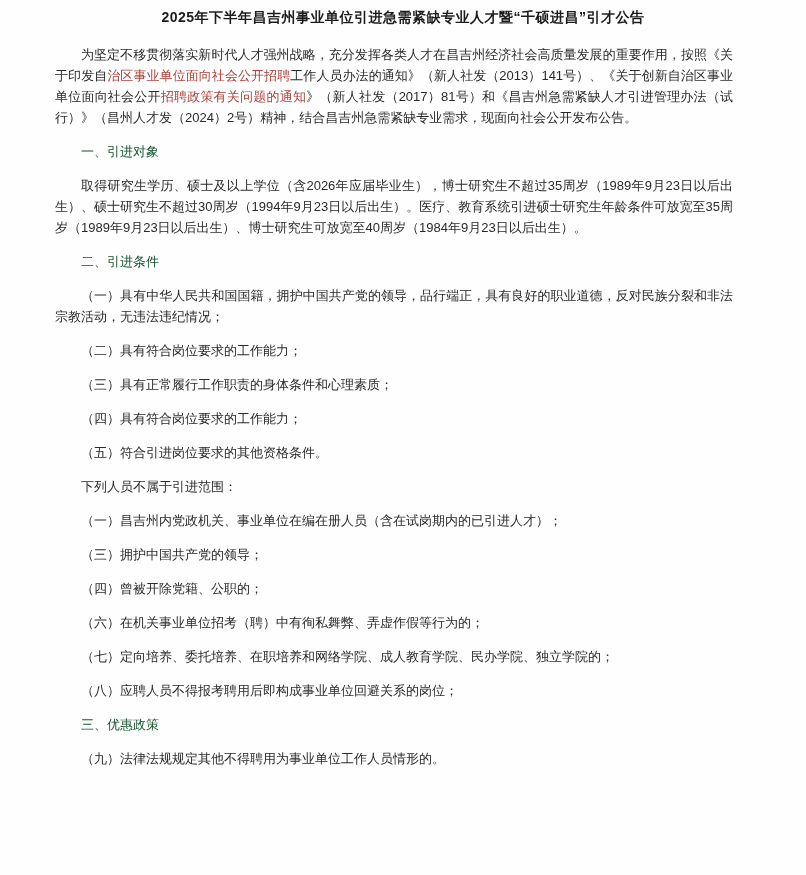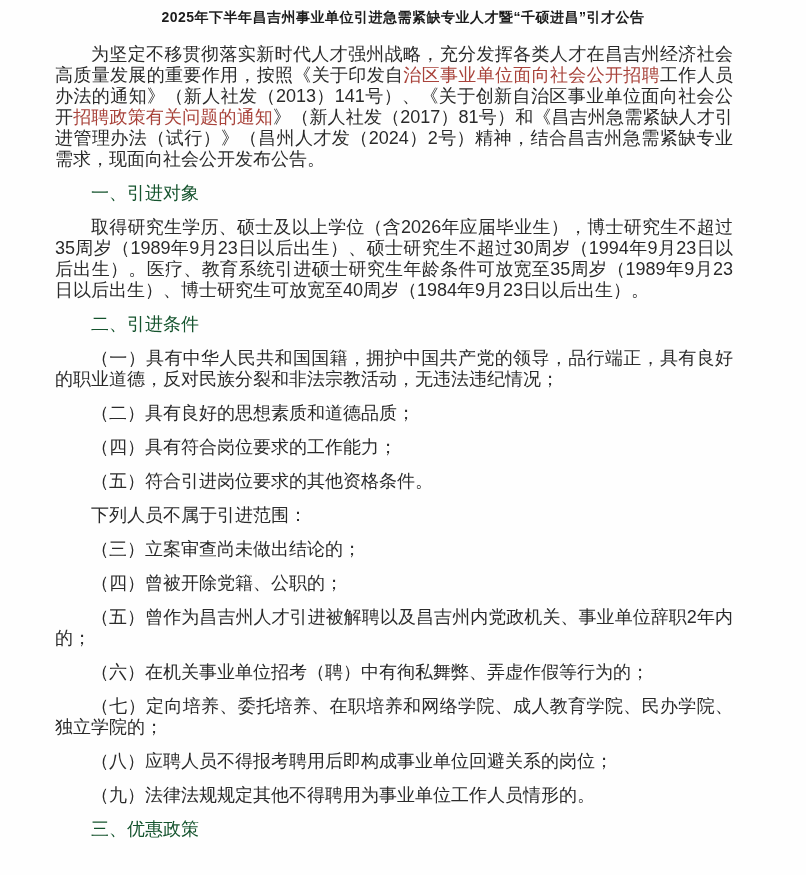--- a/index.html
+++ b/index.html
@@ -23,21 +23,21 @@
     text-align: center;
     font-size: 14px;
     font-weight: bold;
     line-height: 21px;
     color: #1c1c1c;
     letter-spacing: 0.5px;
   }
   .doc-body {
     margin-left: 55px;
     width: 678px;
-    font-size: 18px;
+    font-size: 13px;
     line-height: 21px;
     text-align: justify;
   }
   .block {
     margin: 0 0 13px 0;
     text-indent: 2em;
     color: #2a2a2a;
   }
   .block.heading {
     color: #14532d;
@@ -50,26 +50,27 @@
 <body>
 
 <div class="page">
   <h1 class="doc-title">2025年下半年昌吉州事业单位引进急需紧缺专业人才暨“千硕进昌”引才公告</h1>
   <div class="doc-body">
       <p class="block"><span>为坚定不移贯彻落实新时代人才强州战略，充分发挥各类人才在昌吉州经济社会高质量发展的重要作用，按照《关于印发自</span><span class="red-text">治区事业单位面向社会公开招聘</span><span>工作人员办法的通知》（新人社发（2013）141号）、《关于创新自治区事业单位面向社会公开</span><span class="red-text">招聘政策有关问题的通知</span><span>》（新人社发（2017）81号）和《昌吉州急需紧缺人才引进管理办法（试行）》（昌州人才发（2024）2号）精神，结合昌吉州急需紧缺专业需求，现面向社会公开发布公告。</span></p>
       <p class="block heading"><span>一、引进对象</span></p>
       <p class="block"><span>取得研究生学历、硕士及以上学位（含2026年应届毕业生），博士研究生不超过35周岁（1989年9月23日以后出生）、硕士研究生不超过30周岁（1994年9月23日以后出生）。医疗、教育系统引进硕士研究生年龄条件可放宽至35周岁（1989年9月23日以后出生）、博士研究生可放宽至40周岁（1984年9月23日以后出生）。</span></p>
       <p class="block heading"><span>二、引进条件</span></p>
       <p class="block"><span>（一）具有中华人民共和国国籍，拥护中国共产党的领导，品行端正，具有良好的职业道德，反对民族分裂和非法宗教活动，无违法违纪情况；</span></p>
-      <p class="block"><span>（二）具有良好的思想素质和道德品质；</span></p>
+      <p class="block"><span>（二）具有符合岗位要求的工作能力；</span></p>
+      <p class="block"><span>（三）具有正常履行工作职责的身体条件和心理素质；</span></p>
       <p class="block"><span>（四）具有符合岗位要求的工作能力；</span></p>
       <p class="block"><span>（五）符合引进岗位要求的其他资格条件。</span></p>
       <p class="block"><span>下列人员不属于引进范围：</span></p>
-      <p class="block"><span>（三）立案审查尚未做出结论的；</span></p>
+      <p class="block"><span>（一）昌吉州内党政机关、事业单位在编在册人员（含在试岗期内的已引进人才）；</span></p>
+      <p class="block"><span>（三）拥护中国共产党的领导；</span></p>
       <p class="block"><span>（四）曾被开除党籍、公职的；</span></p>
-      <p class="block"><span>（五）曾作为昌吉州人才引进被解聘以及昌吉州内党政机关、事业单位辞职2年内的；</span></p>
       <p class="block"><span>（六）在机关事业单位招考（聘）中有徇私舞弊、弄虚作假等行为的；</span></p>
       <p class="block"><span>（七）定向培养、委托培养、在职培养和网络学院、成人教育学院、民办学院、独立学院的；</span></p>
       <p class="block"><span>（八）应聘人员不得报考聘用后即构成事业单位回避关系的岗位；</span></p>
+      <p class="block heading"><span>三、优惠政策</span></p>
       <p class="block"><span>（九）法律法规规定其他不得聘用为事业单位工作人员情形的。</span></p>
-      <p class="block heading"><span>三、优惠政策</span></p>
     </div>
 </div>
 
 </body></html>

